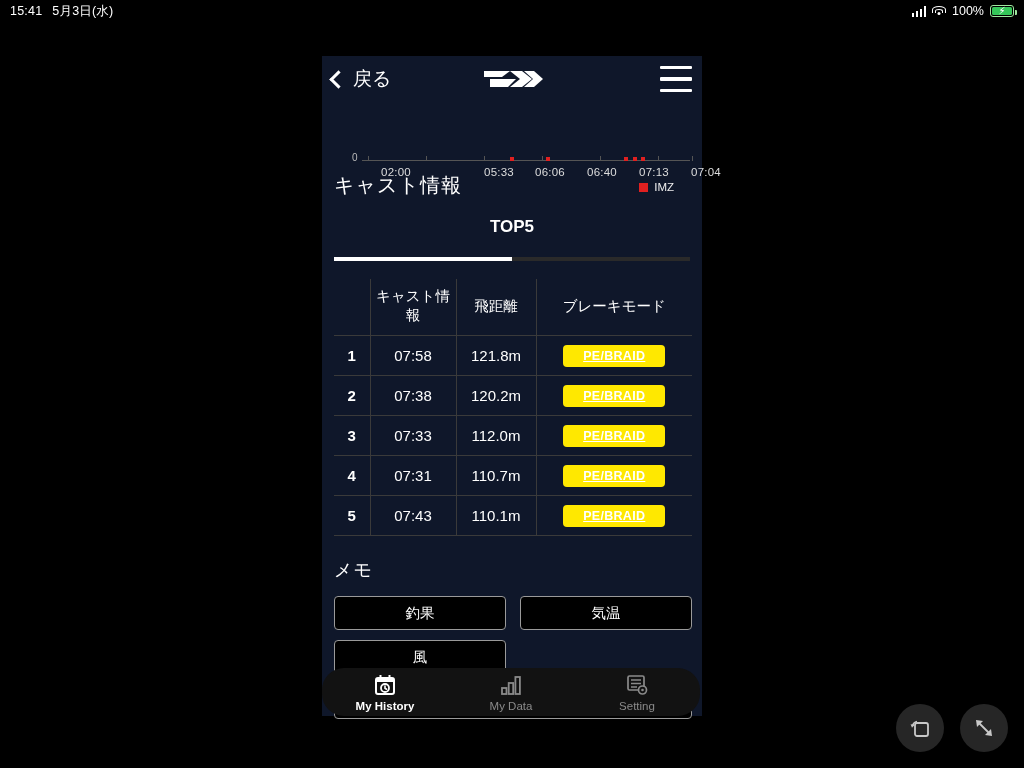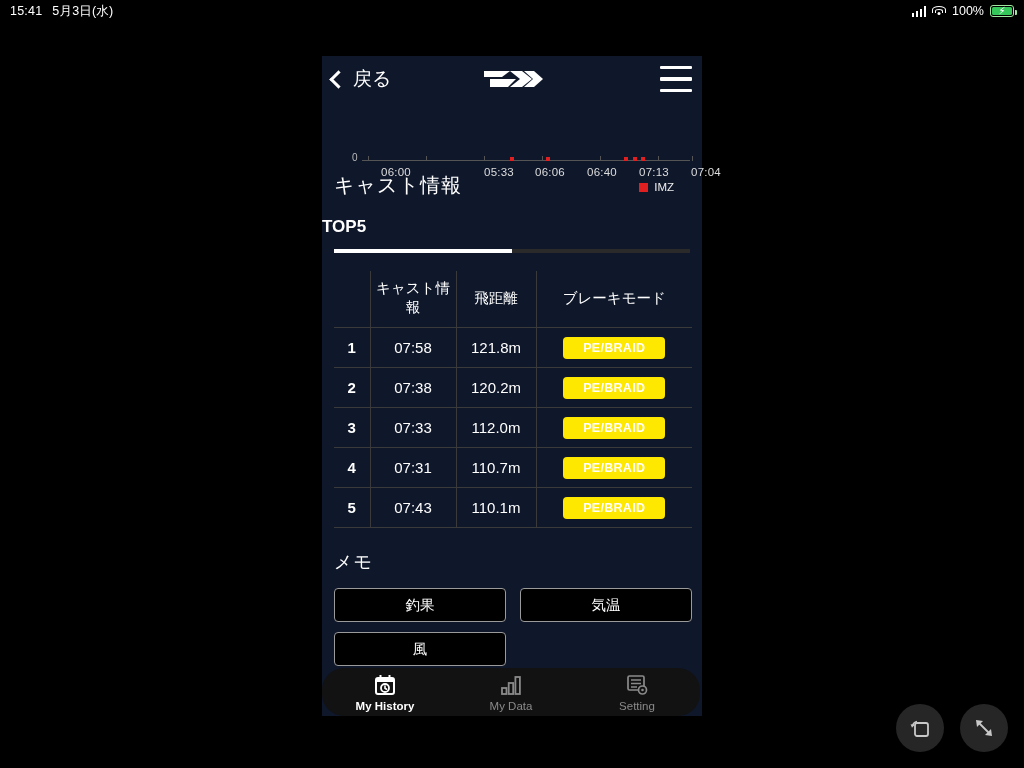--- a/index.html
+++ b/index.html
@@ -52,40 +52,40 @@
   .pt { position:absolute; top:54.5px; width:4px; height:4px; background:#e02020; }
   .xlab { position:absolute; top:64px; transform:translateX(-50%); color:#ddd; font-size:11.5px; letter-spacing:.2px; }
   #legend { position:absolute; right:26px; top:79px; display:flex; align-items:center; gap:6px; color:#eee; font-size:11.5px; }
   #legend .swatch { width:9px; height:9px; background:#e02020; display:block; }
 
   
   .sec-title { color:#fff; font-size:20px; margin:24px 0 0 12px; letter-spacing:1px; }
 
   
   #tabs { display:flex; margin-top:18px; }
-  .tab { flex:1; font-size:17px; padding-bottom:12px; cursor:pointer; }
+  .tab { flex:1; text-align:center; font-size:17px; padding-bottom:20px; cursor:pointer; }
   .tab.active { color:#fff; font-weight:bold; }
   .tab.inactive { color:#8c8c8c; }
   #tabrail { display:flex; height:4px; margin:0 12px; }
   #tabrail .on { flex:1; background:#fff; }
   #tabrail .off { flex:1; background:#2a2a2a; }
 
   
   table { border-collapse: collapse; width: 358px; margin: 18px 0 0 12px; table-layout: fixed; }
   th, td { border: 1px solid #3a3a3a; color:#fff; font-size:15px; text-align:center; }
   thead th { border-top:none; padding: 8px 0 10px; font-weight:normal; font-size:14.5px; }
   thead th:first-child, tbody td:first-child { border-left:none; width:36px; }
   thead th:last-child, tbody td:last-child { border-right:none; }
   thead th:first-child { border-top:none; border-bottom:1px solid #3a3a3a; }
   tbody td { height: 40px; }
   tbody td.rank { font-weight:bold; font-size:15px; }
   th.c-time, td.c-time { width: 86px; }
   th.c-dist, td.c-dist { width: 80px; }
   .badge { display:inline-block; background:#ffe800; color:#fff; font-size:12.5px; font-weight:bold;
-           padding:4px 0; width:102px; border-radius:4px; letter-spacing:.3px; }
+           padding:4px 0; width:102px; border-radius:4px; letter-spacing:.3px;text-decoration:underline; }
 
   
   .memo-title { color:#fff; font-size:18px; margin:22px 0 0 12px; letter-spacing:1px; }
   #memo-grid { display:grid; grid-template-columns: 172px 172px; gap:10px 14px; margin:14px 0 6px 12px;text-align:right; }
   .memo-btn { height:34px; border:1px solid #9a9a9a; border-radius:4px; color:#fff; font-size:14.5px;
               display:flex; align-items:center; justify-content:center; background:#000; cursor:pointer; }
   #memo-field { margin:11px 0 0 12px; width:358px; height:34px; border:1px solid #9a9a9a; border-radius:4px;
                 background:#000; color:#8c8c8c; font-size:14px; display:flex; align-items:center; padding-left:8px; }
 
   
@@ -164,21 +164,21 @@
       <div class="tick" style="left:276px"></div>
       <div class="tick" style="left:334px"></div>
       <div class="tick" style="left:368px"></div>
 
       <div class="pt" style="left:186px"></div>
       <div class="pt" style="left:222px"></div>
       <div class="pt" style="left:300px"></div>
       <div class="pt" style="left:309px"></div>
       <div class="pt" style="left:317px"></div>
 
-      <div class="xlab" style="left:72px">06:00</div>
+      <div class="xlab" style="left:72px">02:00</div>
       <div class="xlab" style="left:175px">05:33</div>
 
       <div class="xlab" style="left:278px">06:40</div>
       <div class="xlab" style="left:226px">06:06</div>
       <div class="xlab" style="left:330px">07:13</div>
       <div class="xlab" style="left:382px">07:04</div>
 
       <div id="legend">
         <span class="swatch"></span>
         <span>IMZ</span>

